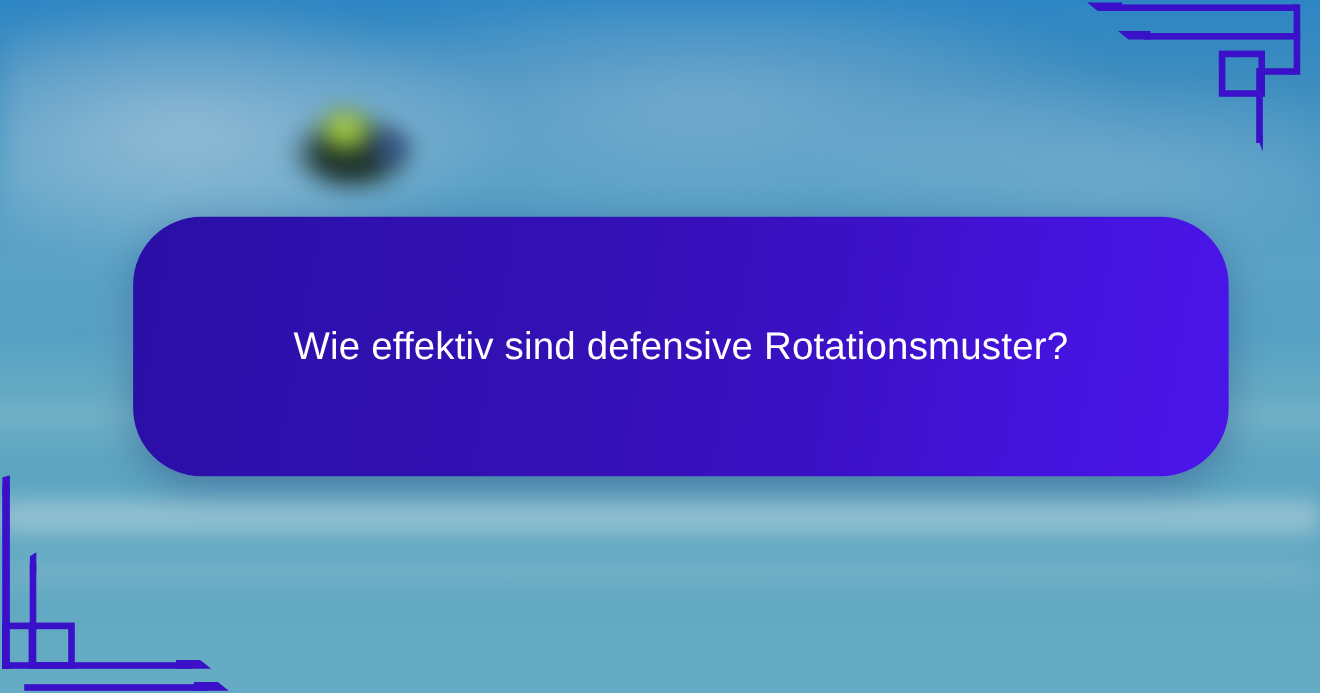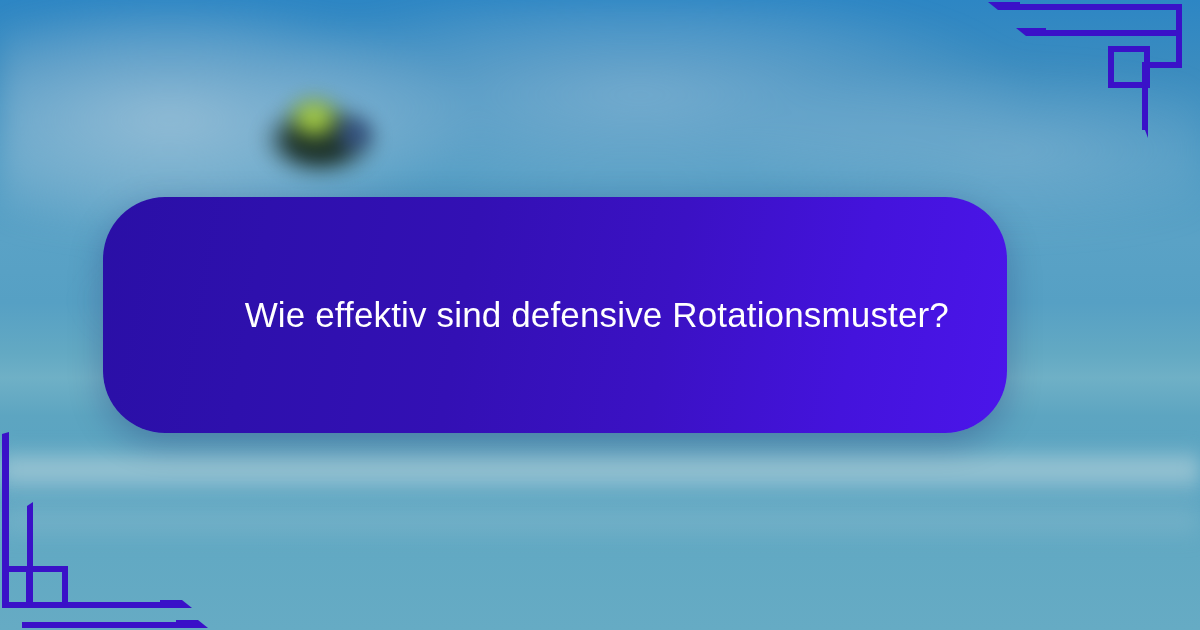--- a/index.html
+++ b/index.html
@@ -93,35 +93,35 @@
 
   
   #deco-tr { right: 0; top: 0; width: 210px; height: 135px; }
 
   
   #deco-bl { left: 0; bottom: 0; width: 210px; height: 210px; }
 
   
   .question-card {
     position: absolute;
-    left: 103px;
+    left: 121px;
     top: 197px;
-    width: 904px;
+    width: 996px;
     height: 236px;
     border-radius: 62px;
     background: linear-gradient(100deg,
       #2a0fa6 0%,
       #2e10ad 18%,
       #3310b4 40%,
       #3b11c4 62%,
       #4413dc 82%,
       #4b15ea 100%);
     display: flex;
     align-items: center;
-    justify-content: flex-end;
+    justify-content: center;
     box-shadow: 0 10px 34px rgba(20,10,80,0.26);
   }
   .question-text {
     color: #ffffff;
     font-size: 35px;
     font-weight: 400;
     letter-spacing: 0.15px;
     text-align: center;
     line-height: 1.28;
     padding: 0 58px;

